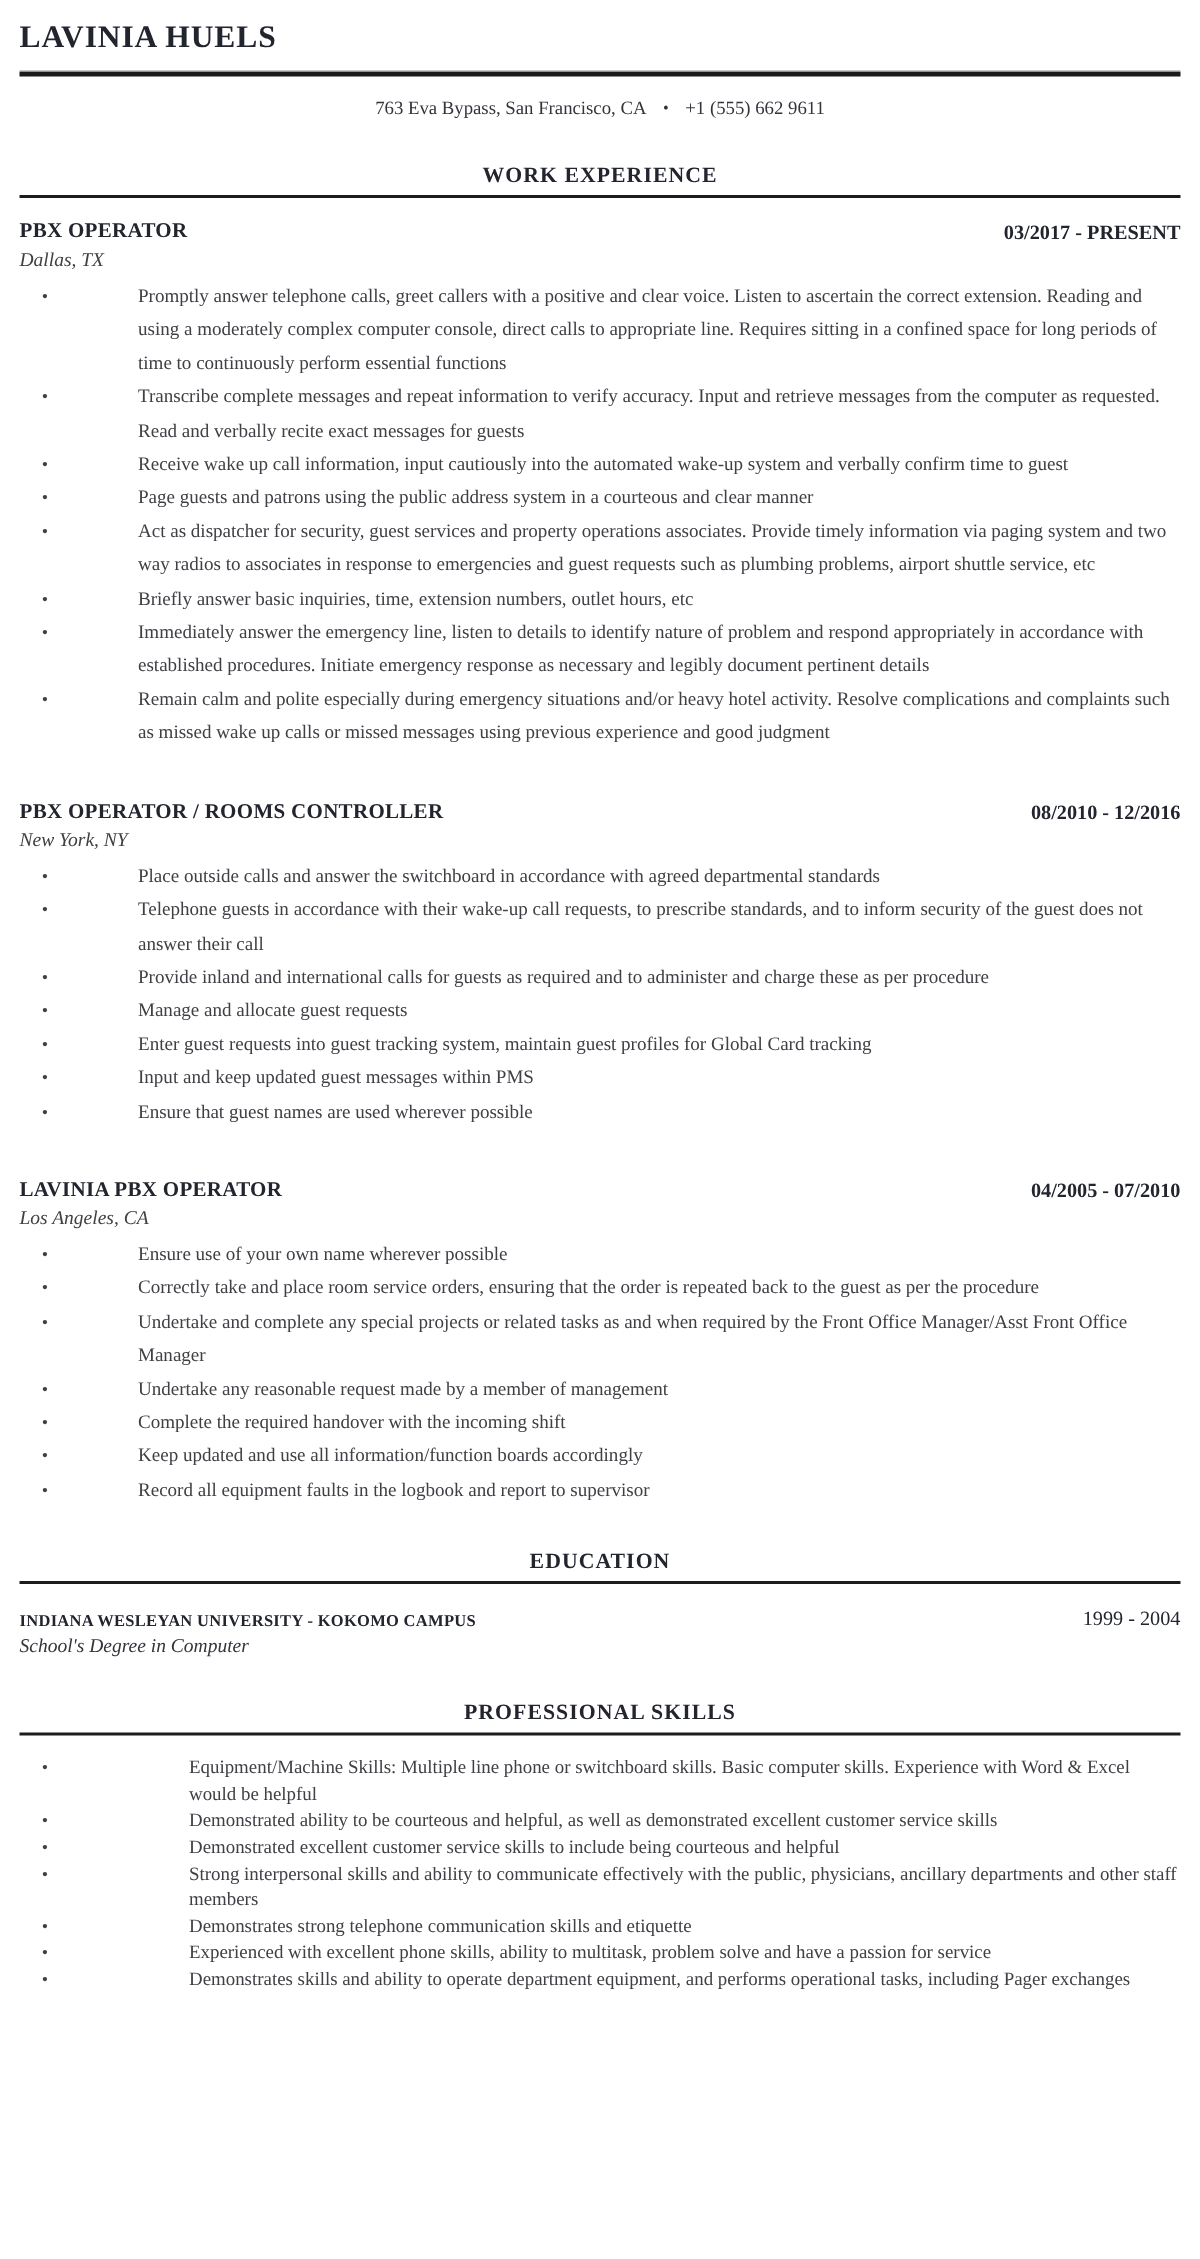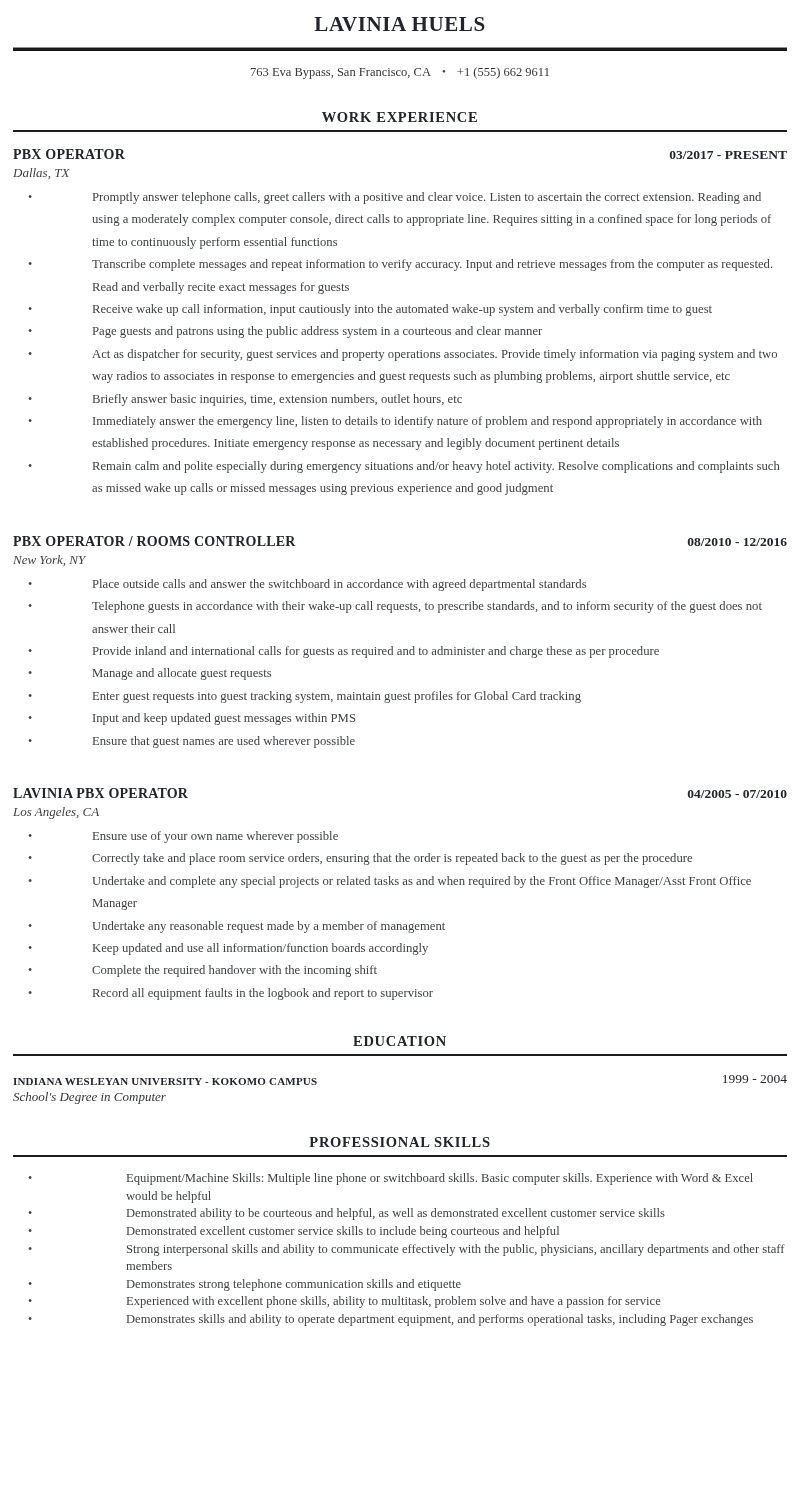--- a/index.html
+++ b/index.html
@@ -5,21 +5,21 @@
   * { box-sizing: border-box; margin: 0; padding: 0; }
   html, body { background: #ffffff; }
   body {
     width: 800px; height: 1506px; overflow: hidden;
     font-family: "Liberation Serif", "DejaVu Serif", serif;
     color: #3f4045;
   }
   .page { padding: 8px 13px 0 13px; }
 
   .name {
-    text-align: center; font-size: 21px; font-weight: bold;
+    font-size: 21px; font-weight: bold;
     color: #22242e; letter-spacing: 0.6px; margin: 4px 0 10px 0;
   }
   .double-rule {
     border-top: 1px solid #919191;
     height: 2px;
     border-bottom: 3px solid #1b1b1b;
   }
   .contact {
     text-align: center; font-size: 12.5px; color: #33343c; margin-top: 14px;
   }
@@ -190,26 +190,26 @@
             <span class="btxt">Undertake and complete any special projects or related tasks as and when required by the Front Office Manager/Asst Front Office Manager</span>
           </li>
 
           <li>
             <span class="blt"></span>
             <span class="btxt">Undertake any reasonable request made by a member of management</span>
           </li>
 
           <li>
             <span class="blt"></span>
+            <span class="btxt">Complete the required handover with the incoming shift</span>
+          </li>
+
+          <li>
+            <span class="blt"></span>
             <span class="btxt">Keep updated and use all information/function boards accordingly</span>
-          </li>
-
-          <li>
-            <span class="blt"></span>
-            <span class="btxt">Complete the required handover with the incoming shift</span>
           </li>
 
           <li>
             <span class="blt"></span>
             <span class="btxt">Record all equipment faults in the logbook and report to supervisor</span>
           </li>
         </ul>
     </div>
   </section>
 

